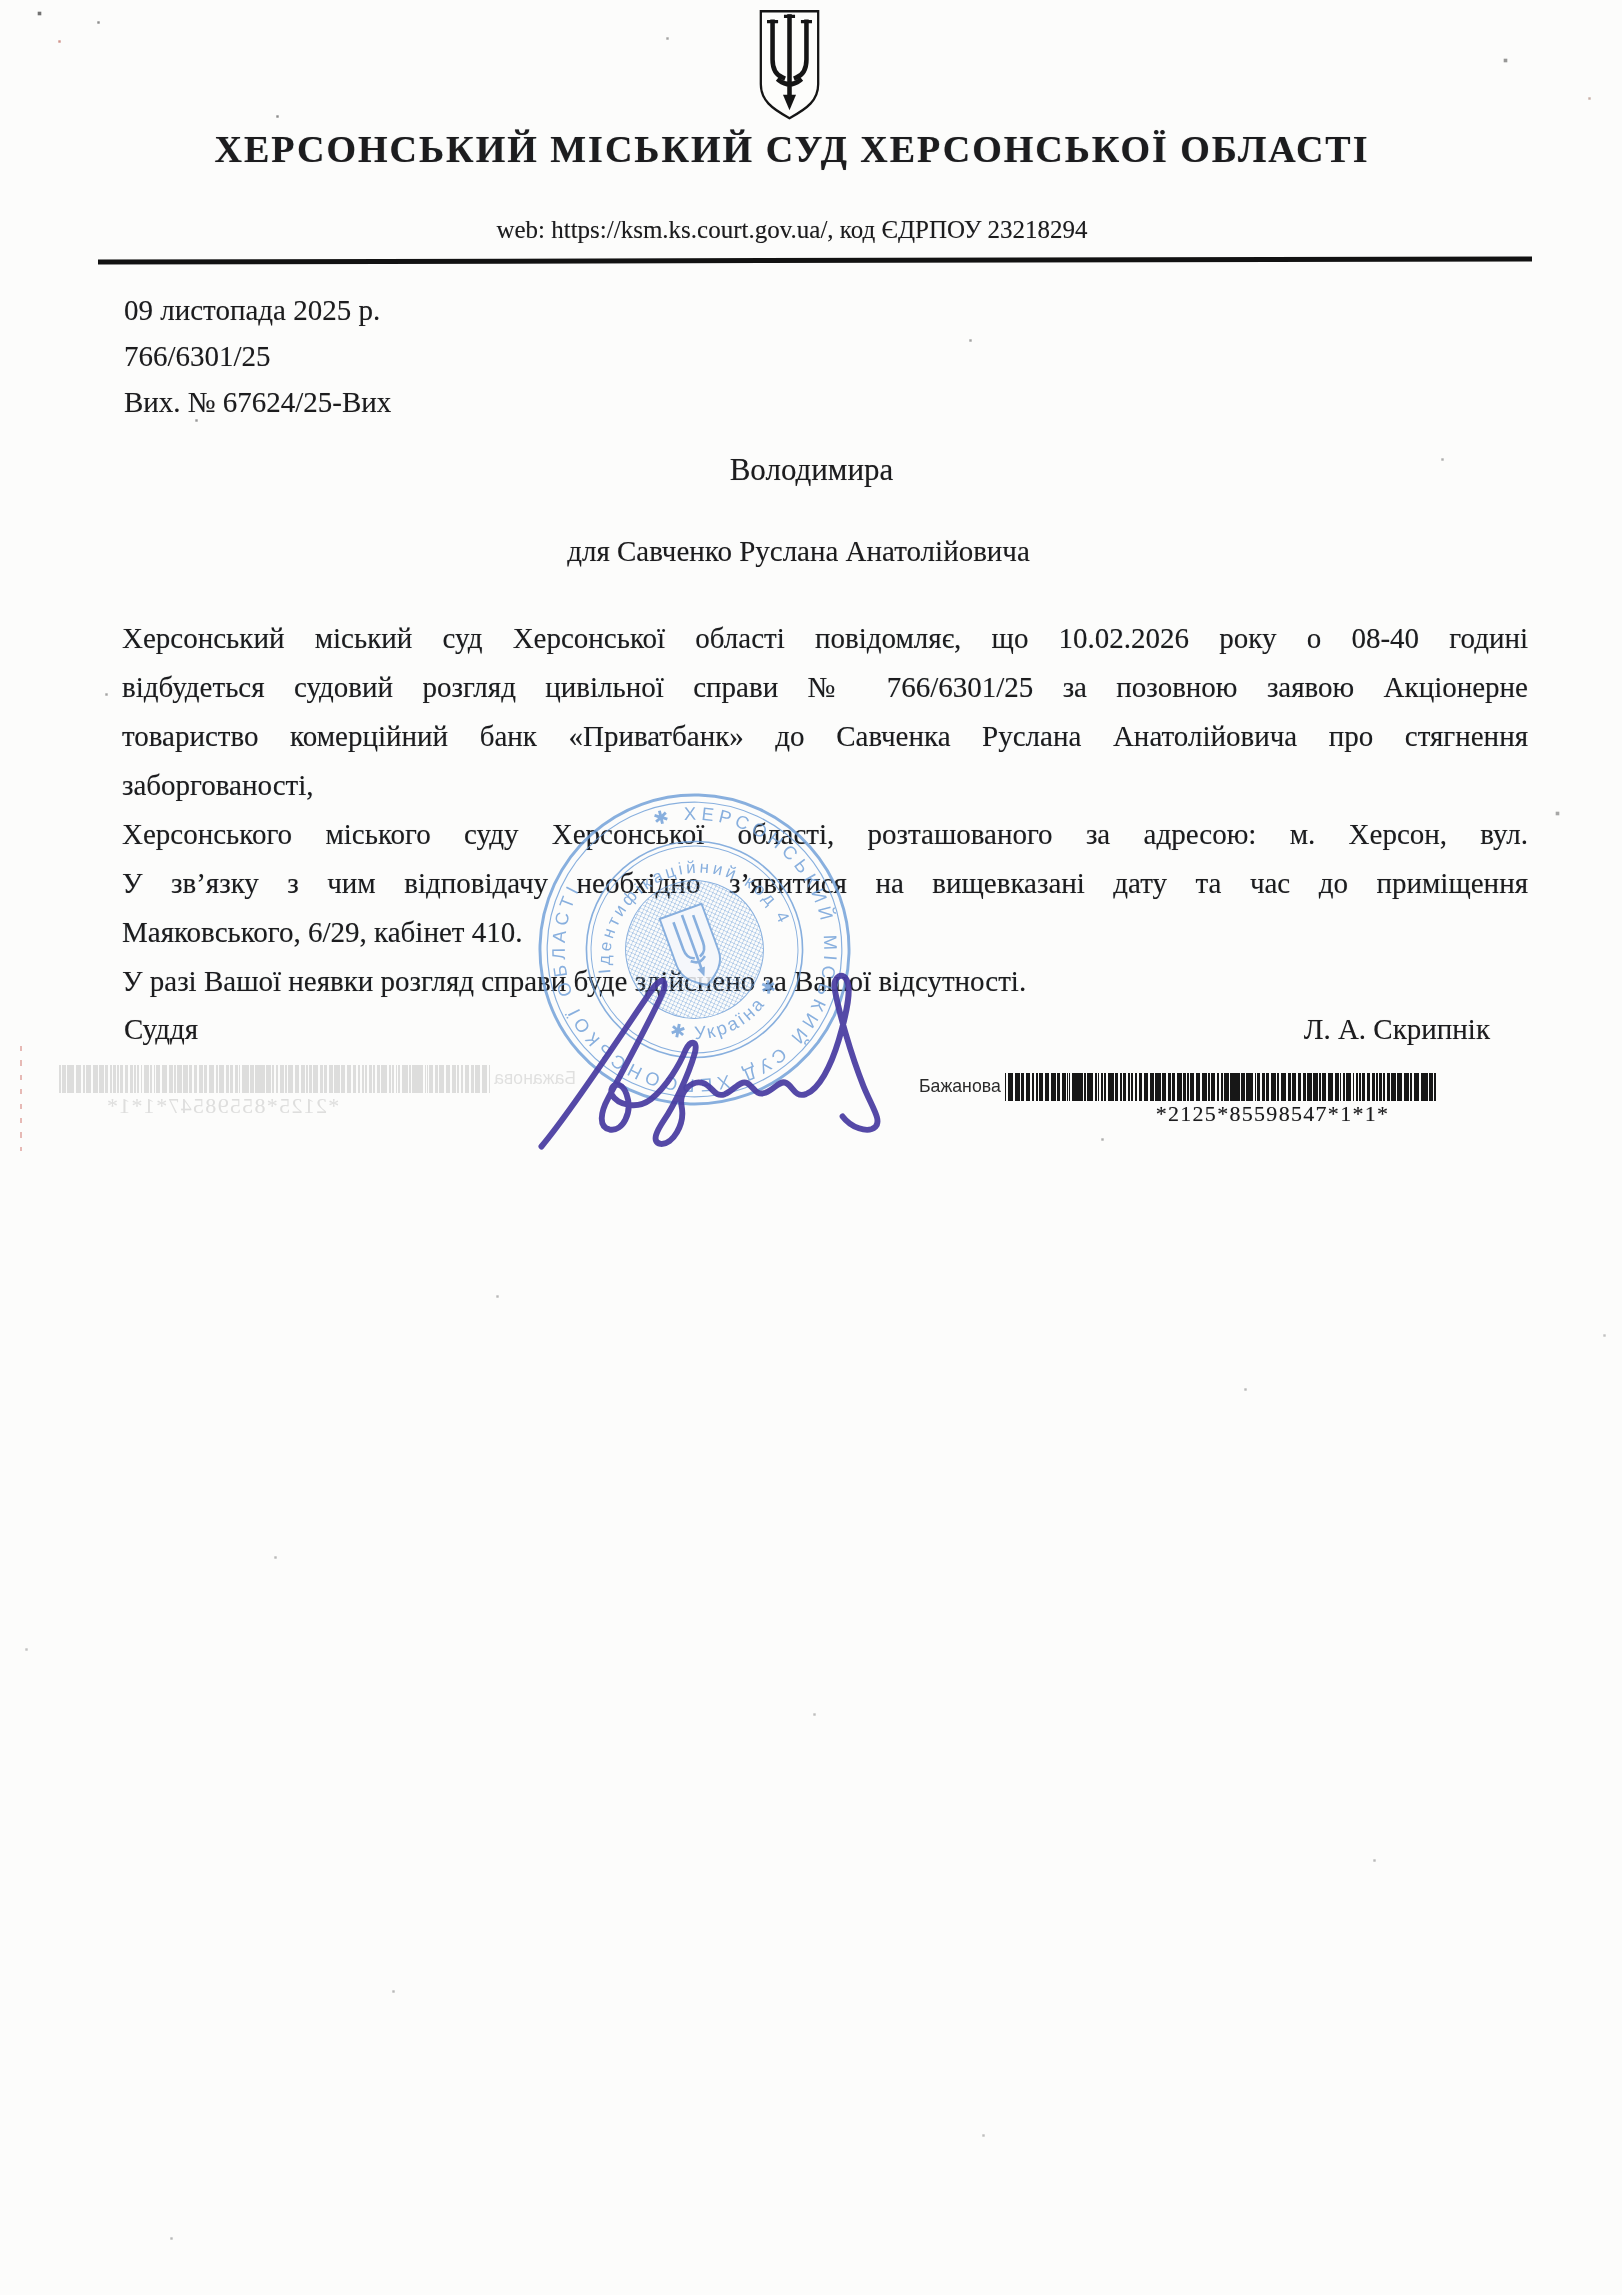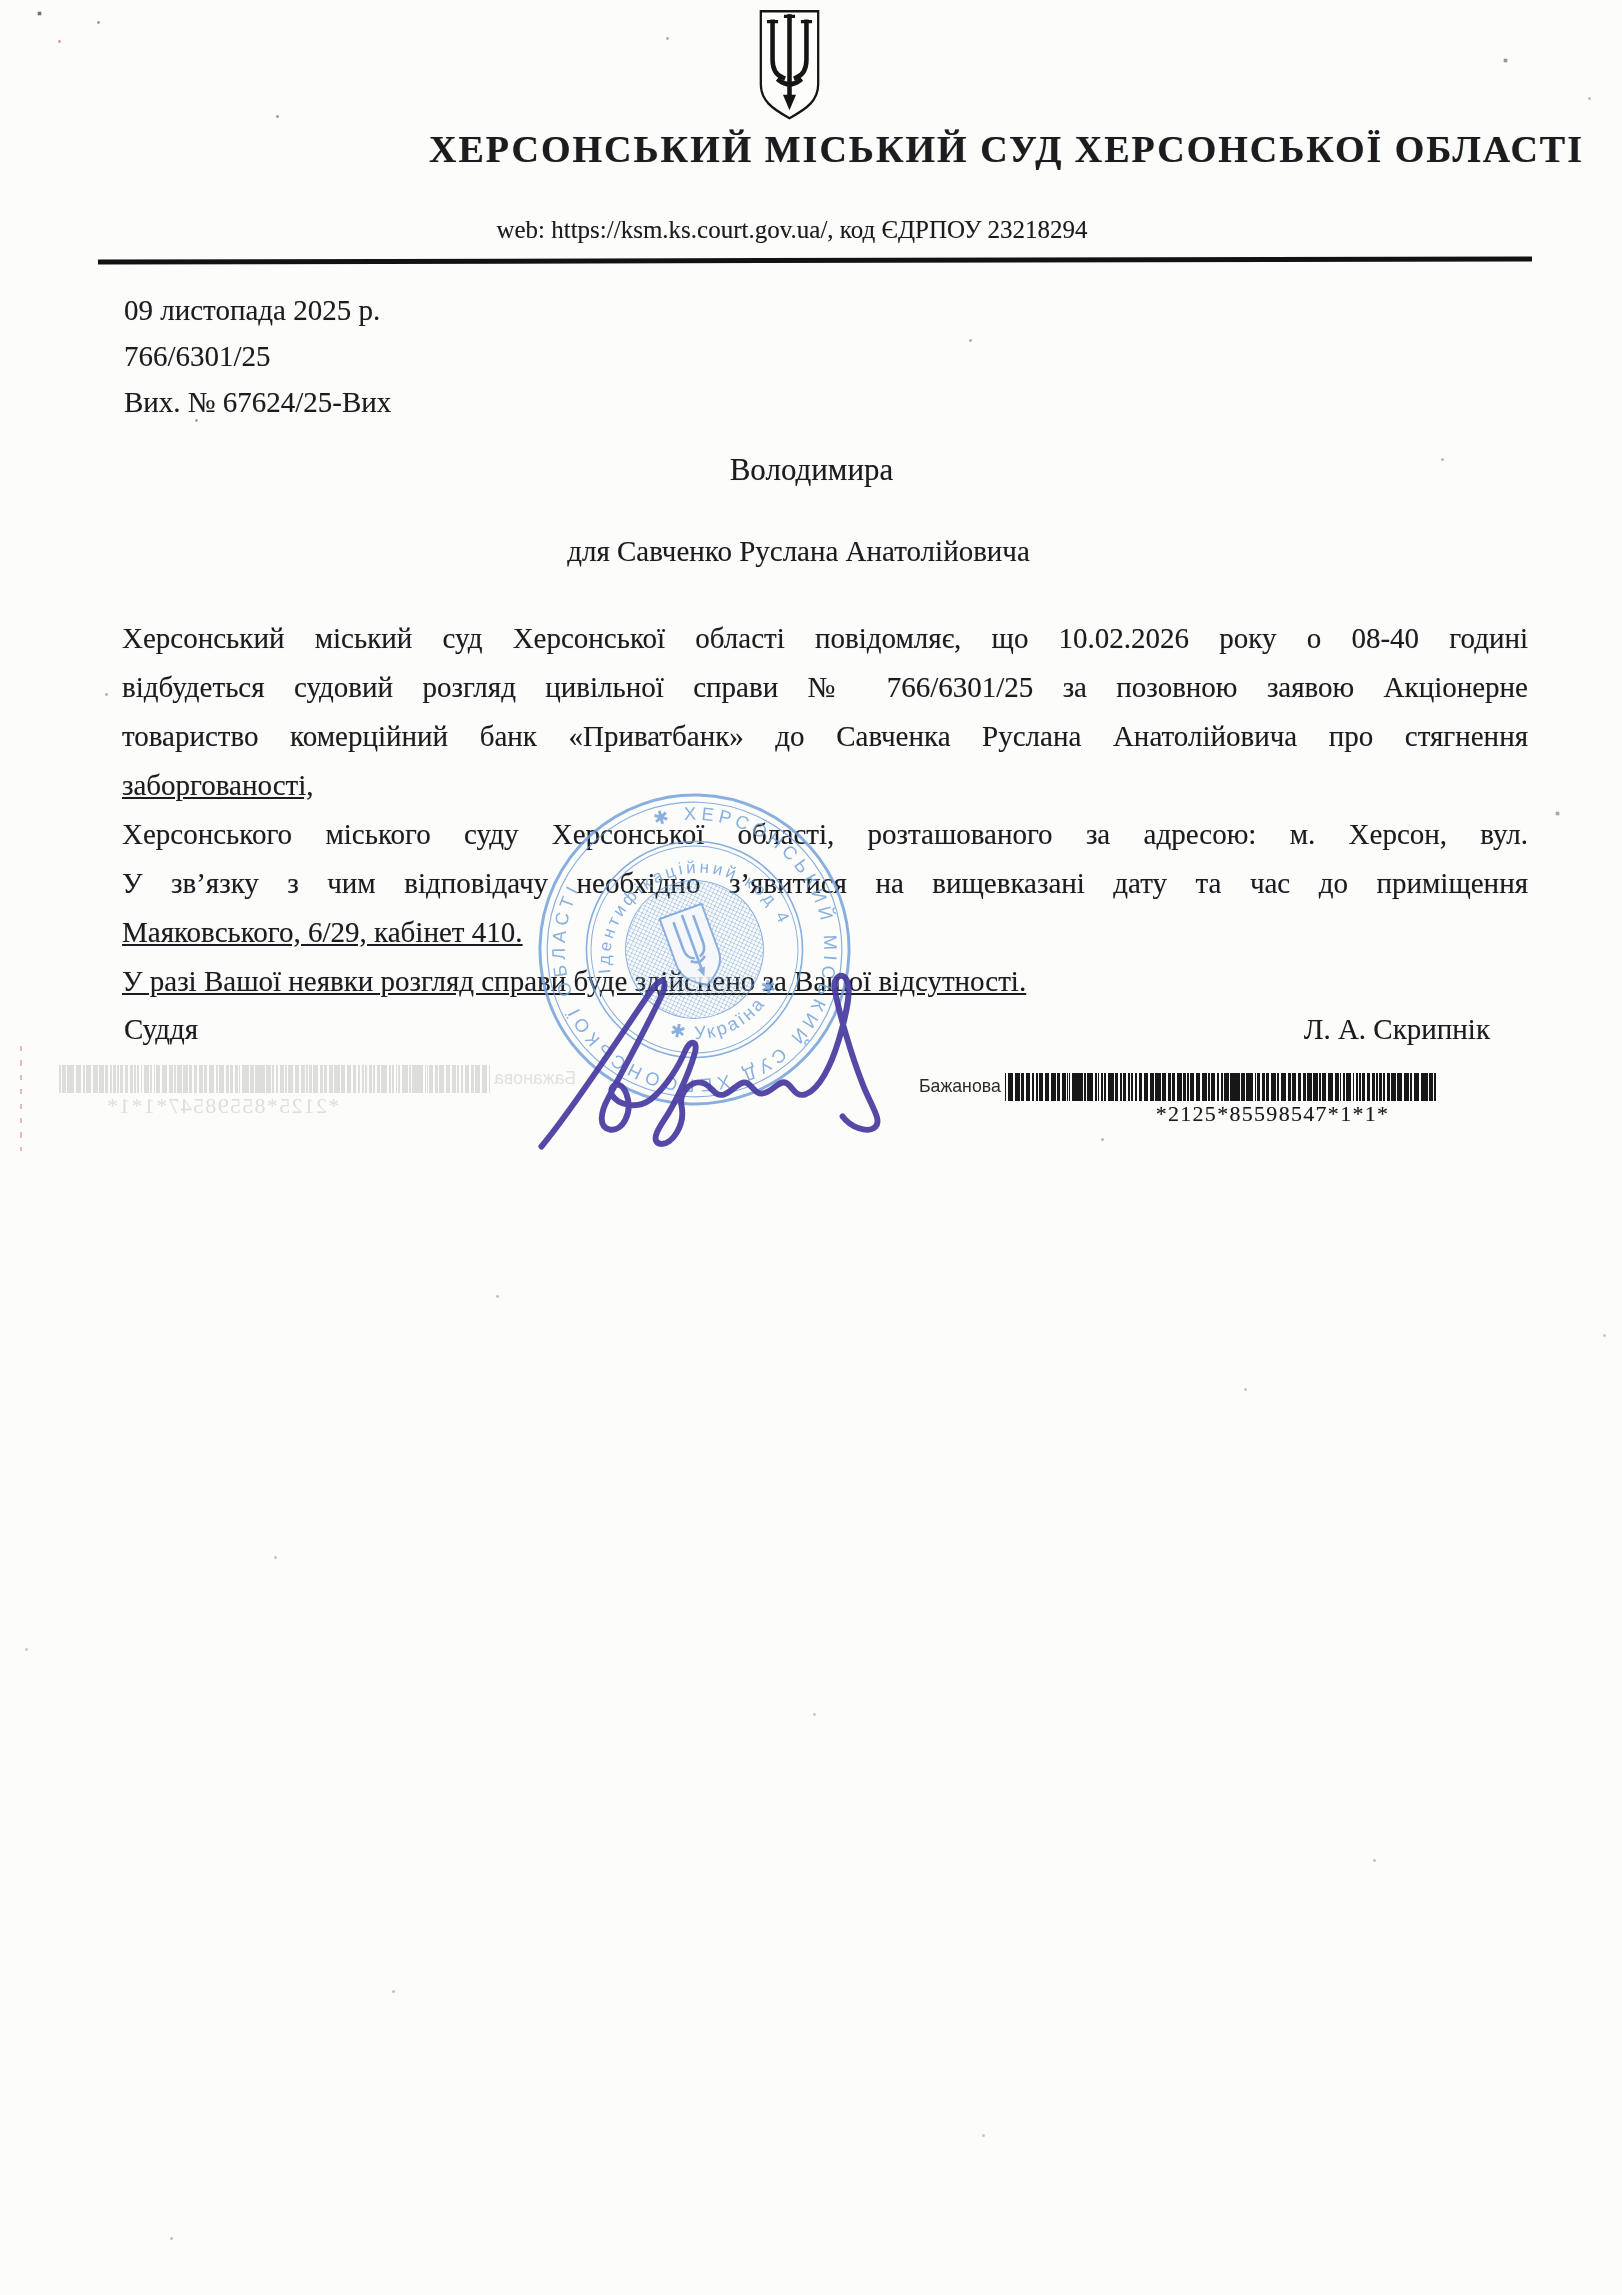--- a/index.html
+++ b/index.html
@@ -4,21 +4,21 @@
 <style>
   html,body{margin:0;padding:0;background:#e8e8e8;}
   .page{
     position:relative;width:1623px;height:2295px;overflow:hidden;
     background:#fcfcfb;color:#1c1c1e;
     font-family:"Liberation Serif", serif;
   }
   
   .emblem{position:absolute;left:753px;top:6.5px;width:73px;height:118px;}
   .court-name{
-    position:absolute;left:0;top:127px;width:1584px;text-align:right;
+    position:absolute;left:0;top:127px;width:1584px;text-align:center;
     font-weight:700;font-size:38px;letter-spacing:2px;
     text-shadow:0 0 0.7px rgba(0,0,0,.45), 0.7px 0 0 rgba(0,140,180,.10), -0.7px 0 0 rgba(180,40,30,.08);
   }
   .addr-line{
     position:absolute;left:0;width:1584px;text-align:center;font-size:25px;
     text-shadow:0 0 0.7px rgba(0,0,0,.35);
   }
   .addr1{top:181px;} .addr2{top:216px;}
   .header-rule{position:absolute;left:98px;top:258px;width:1434px;height:4.6px;background:#121212;transform:rotate(-0.12deg);}
   
@@ -26,21 +26,21 @@
   
   .doc-title{position:absolute;left:0;top:452px;width:1623px;text-align:center;font-size:31px;text-shadow:0 0 0.7px rgba(0,0,0,.4);}
   .addressee{position:absolute;left:0;top:535px;width:1597px;text-align:center;font-size:29px;text-shadow:0 0 0.7px rgba(0,0,0,.35);}
   
   .body-text{
     position:absolute;left:122px;top:614px;width:1406px;
     font-size:29px;line-height:49px;
     text-shadow:0 0 0.7px rgba(0,0,0,.35), 0.7px 0 0 rgba(0,140,180,.06);
   }
   .jline{text-align:justify;text-align-last:justify;}
-  .jlast{text-align:justify;text-align-last:left;text-decoration:underline;}
+  .jlast{text-align:justify;text-align-last:left;}
   
   .judge-row{position:absolute;left:124px;top:1013px;width:1366px;display:flex;justify-content:space-between;font-size:29px;text-shadow:0 0 0.7px rgba(0,0,0,.35);}
   
   .stamp{position:absolute;left:538px;top:793px;width:313px;height:313px;opacity:.82;}
   .signature{position:absolute;left:510px;top:916px;width:419px;height:262px;}
   
   .barcode-block{position:absolute;left:919px;top:1073px;width:615px;}
   .barcode-row{display:flex;align-items:center;}
   .barcode-label{font-family:"Liberation Sans", sans-serif;font-size:17.7px;color:#2a2a2a;margin-right:3.9px;white-space:nowrap;}
   .bars{width:507px;height:27.5px;overflow:hidden;white-space:nowrap;font-size:0;}

